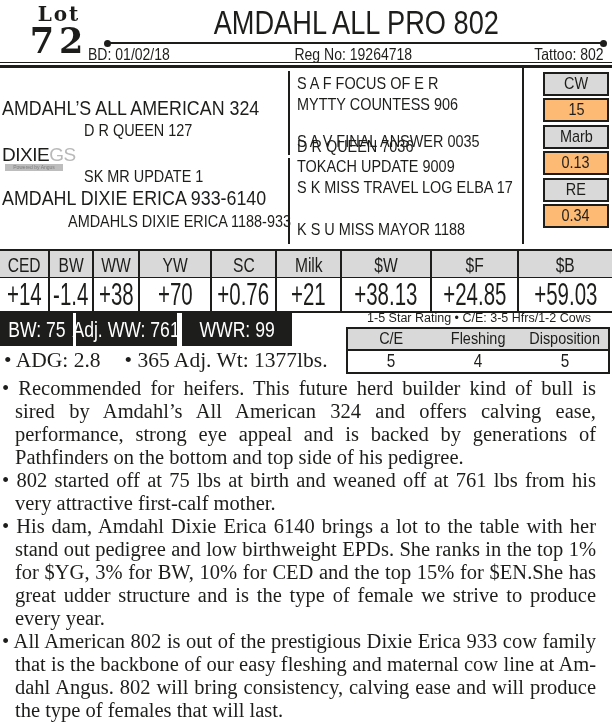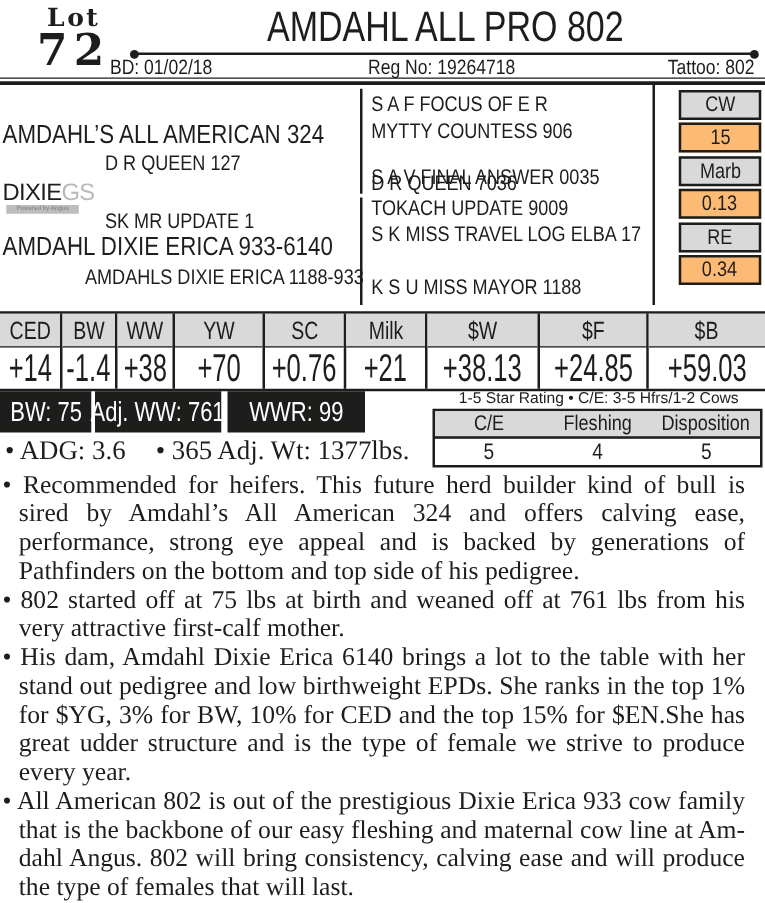--- a/index.html
+++ b/index.html
@@ -243,21 +243,21 @@
         <div class="ce-cell cnd">
             <span class="sx oC s85">4</span>
           </div>
         <div class="ce-cell cnd">
             <span class="sx oC s85">5</span>
           </div>
       </div>
     </div>
 
     <div class="adg">
-      <span>• ADG: 3.6</span><span>• 365 Adj. Wt: 1377lbs.</span>
+      <span>• ADG: 2.8</span><span>• 365 Adj. Wt: 1377lbs.</span>
     </div>
   </div>
 
   <div class="notes">
     <div class="note">• Recommended for heifers. This future herd builder kind of bull is sired by Amdahl’s All American 324 and offers calving ease, performance, strong eye appeal and is backed by generations of Pathfinders on the bottom and top side of his pedigree.</div>
     <div class="note">• 802 started off at 75 lbs at birth and weaned off at 761 lbs from his very attractive first-calf mother.</div>
     <div class="note">• His dam, Amdahl Dixie Erica 6140 brings a lot to the table with her stand out pedigree and low birthweight EPDs. She ranks in the top 1% for $YG, 3% for BW, 10% for CED and the top 15% for $EN.She has great udder structure and is the type of female we strive to produce every year.</div>
     <div class="note">• All American 802 is out of the prestigious Dixie Erica 933 cow family that is the backbone of our easy fleshing and maternal cow line at Am-dahl Angus. 802 will bring consistency, calving ease and will produce the type of females that will last.</div>
   </div>
 </div>

